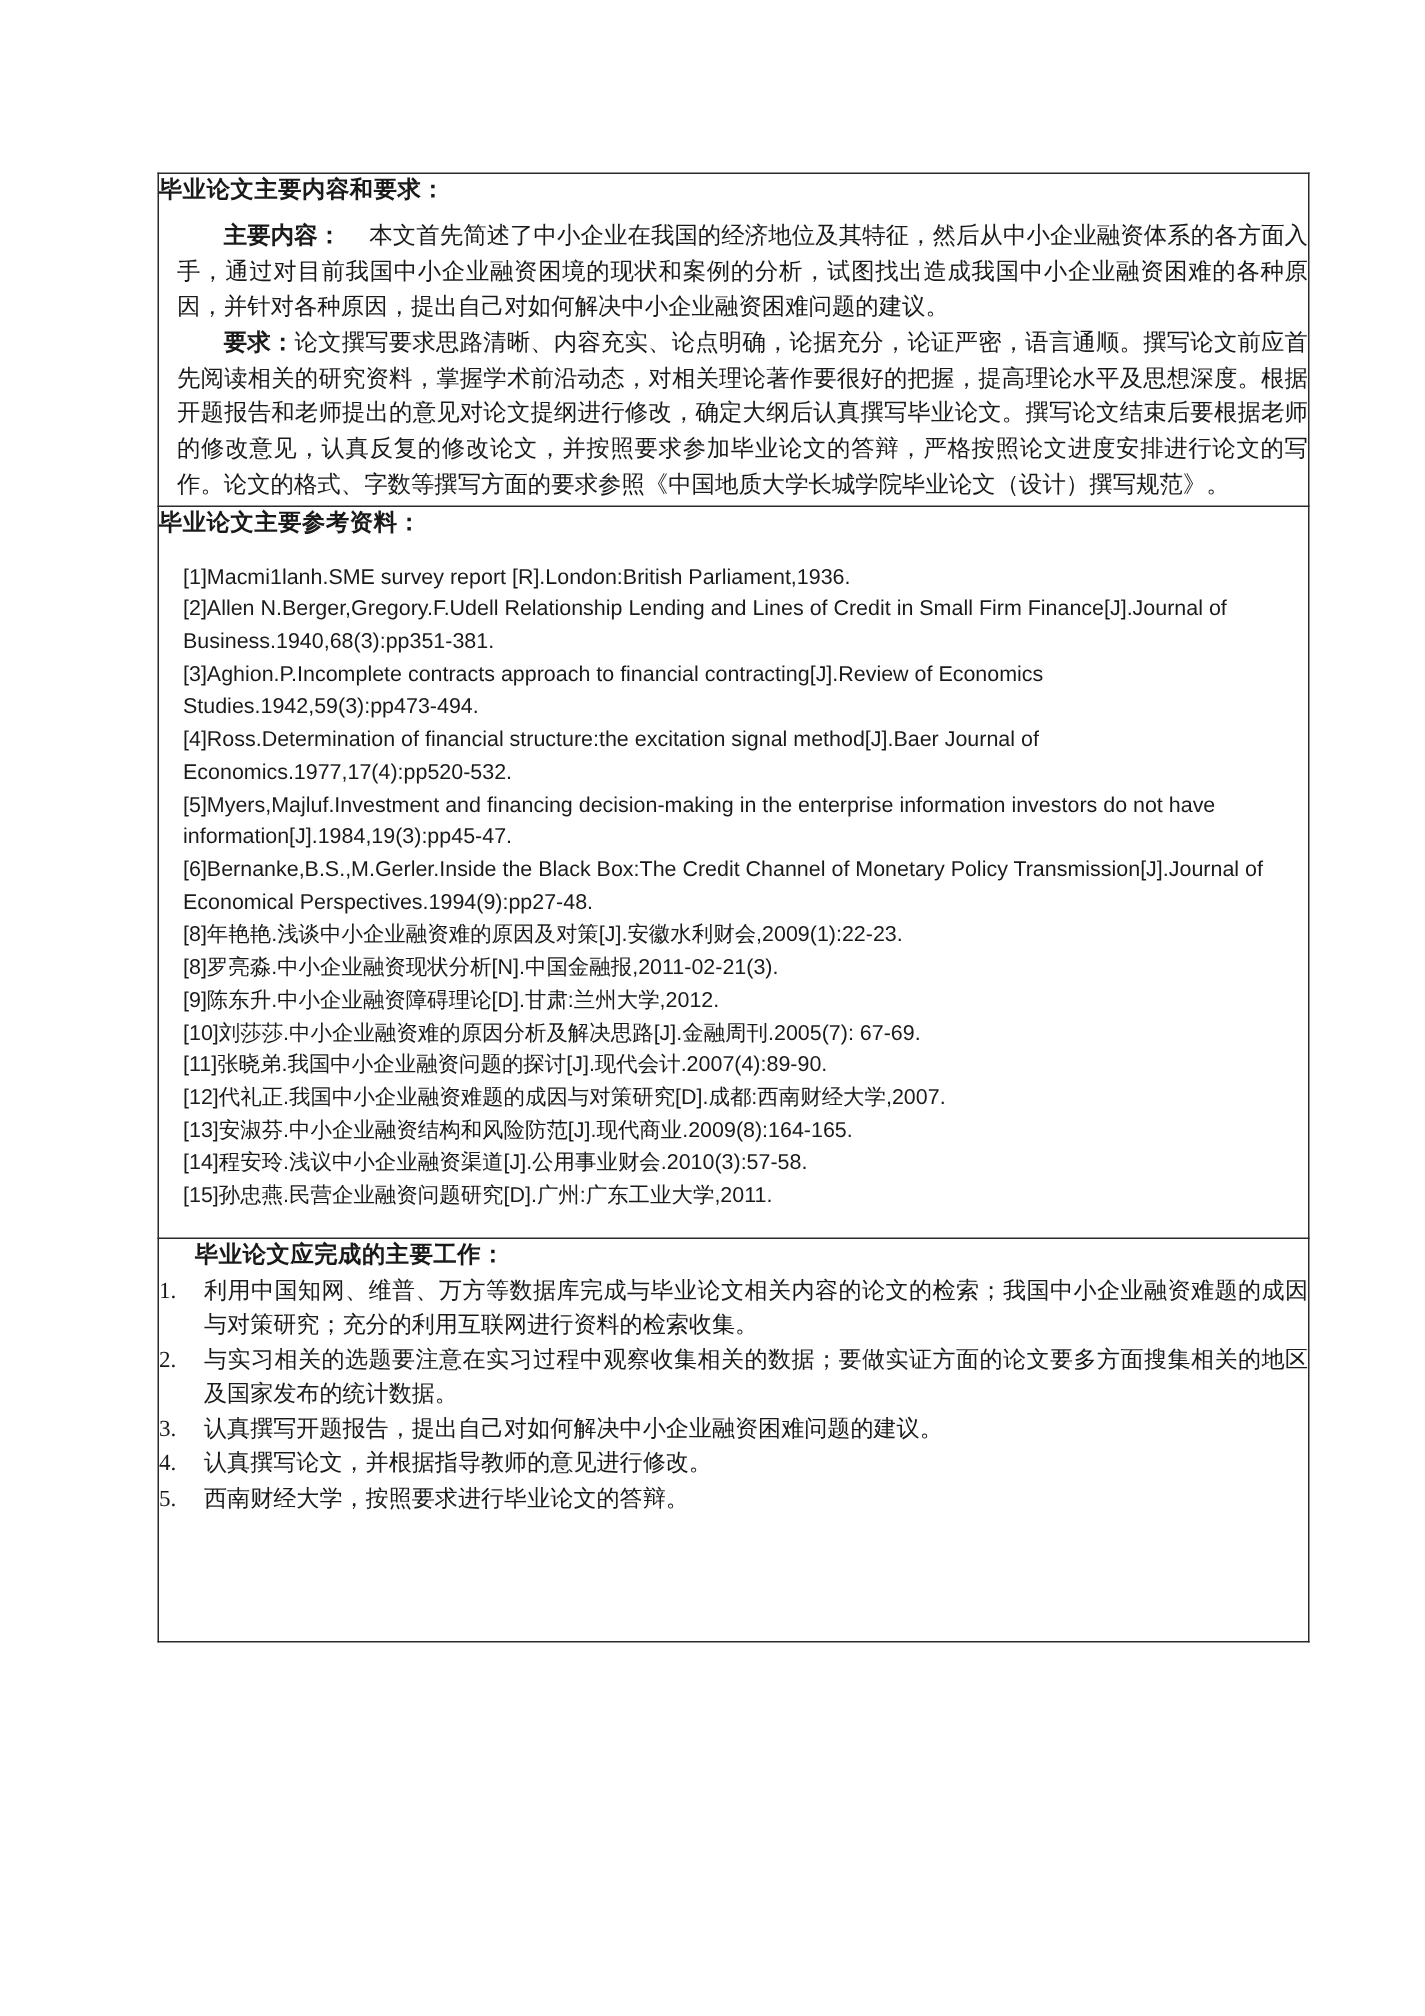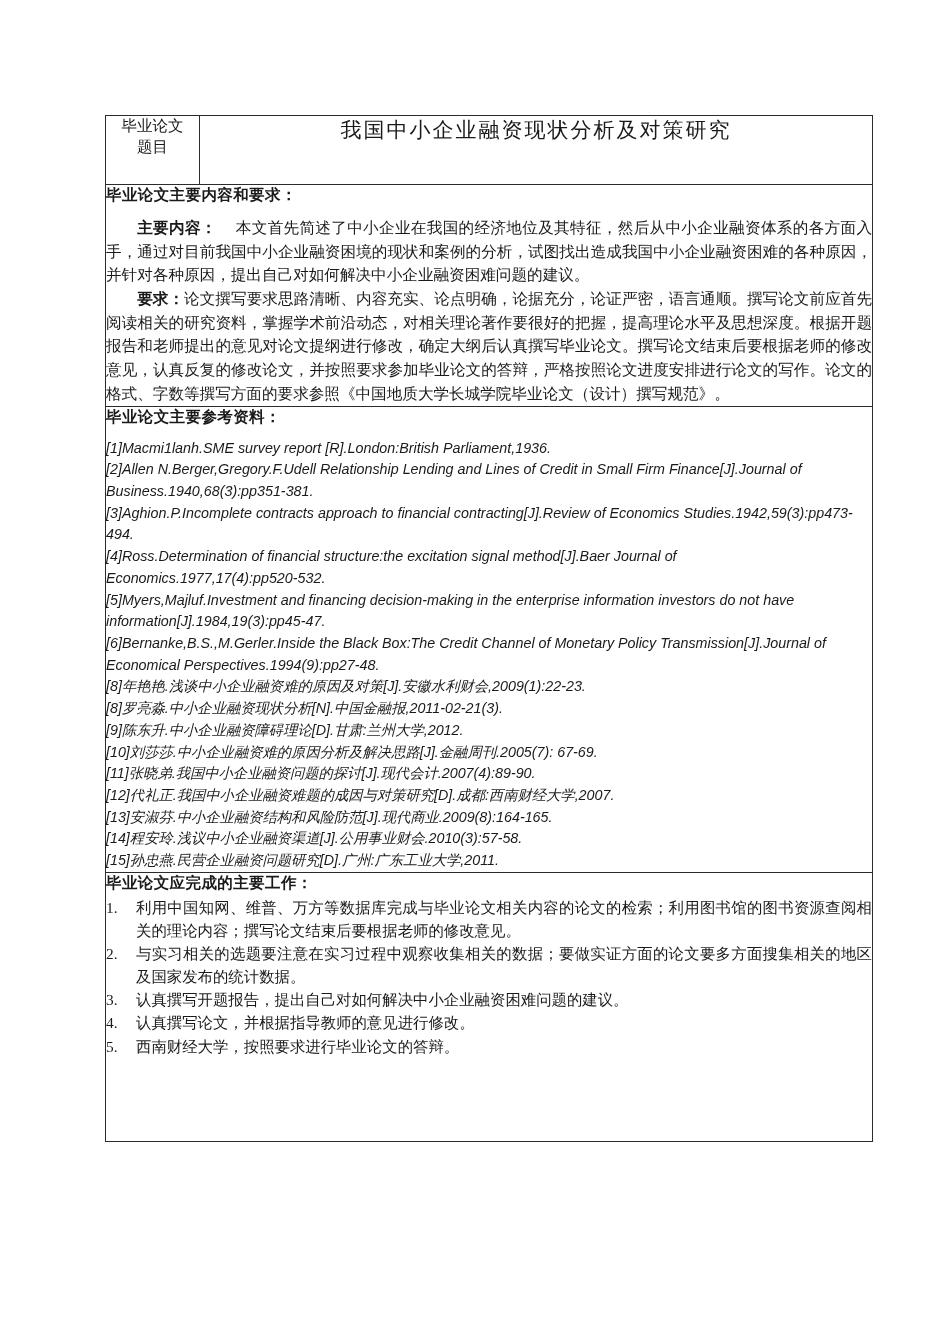--- a/index.html
+++ b/index.html
@@ -65,42 +65,41 @@
     padding: 10px 8px 10px 10px;
   }
 
   .section-heading {
     font-weight: bold;
     font-size: 15.5px;
     font-family: Liberation Sans, sans-serif;
     letter-spacing: 0.4px;
     margin: 0 0 10px 0;
   }
-  .section-heading.tight { margin-bottom: 2px; }
+  .section-heading.tight { margin-bottom: 2px; margin-left: 24px; }
 
   .para {
     font-size: 15.6px;
     line-height: 1.52;
     text-align: justify;
     text-justify: inter-ideograph;
-    margin: 0 0 0 0;
+    margin: 0 0 0 12px;
     text-indent: 2em;
-    font-family: Liberation Serif, serif;
+    font-family: Liberation Mono, monospace;
   }
   .para .lead {
     font-weight: bold;
   }
   .para .lead-gap { display: inline-block; width: 1.2em; }
 
   
   .ref-list {
     list-style: none;
-    margin: 0;
-    padding: 0;
-    font-style: italic;
+    margin: 16px;
+    padding: 0;
   }
   .ref-list li {
     font-family: "Liberation Sans", "DejaVu Sans", sans-serif;
     font-size: 14.3px;
     line-height: 1.52;
     word-break: break-word;
     margin: 0;
     padding: 0;
   }
 
@@ -137,27 +136,20 @@
 
 <div class="page">
 
   <table class="form-table">
     <colgroup>
       <col style="width:94px">
       <col>
     </colgroup>
     <tbody>
 
-      <tr>
-        <td class="title-label-cell">
-          <span class="l1">毕业论文</span>
-          <span class="l2">题目</span>
-        </td>
-        <td class="title-value-cell">我国中小企业融资现状分析及对策研究</td>
-      </tr>
 
       <tr>
         <td class="section-cell content-cell" colspan="2">
           <div class="section-heading">毕业论文主要内容和要求：</div>
           <p class="para">
             <span class="lead">主要内容：</span><span class="lead-gap"></span><span>本文首先简述了中小企业在我国的经济地位及其特征，然后从中小企业融资体系的各方面入手，通过对目前我国中小企业融资困境的现状和案例的分析，试图找出造成我国中小企业融资困难的各种原因，并针对各种原因，提出自己对如何解决中小企业融资困难问题的建议。</span>
           </p>
           <p class="para">
             <span class="lead">要求：</span><span>论文撰写要求思路清晰、内容充实、论点明确，论据充分，论证严密，语言通顺。撰写论文前应首先阅读相关的研究资料，掌握学术前沿动态，对相关理论著作要很好的把握，提高理论水平及思想深度。根据开题报告和老师提出的意见对论文提纲进行修改，确定大纲后认真撰写毕业论文。撰写论文结束后要根据老师的修改意见，认真反复的修改论文，并按照要求参加毕业论文的答辩，严格按照论文进度安排进行论文的写作。论文的格式、字数等撰写方面的要求参照《中国地质大学长城学院毕业论文（设计）撰写规范》。</span>
           </p>
@@ -186,21 +178,21 @@
           </ul>
         </td>
       </tr>
 
       <tr>
         <td class="section-cell tasks-cell" colspan="2">
           <div class="section-heading tight">毕业论文应完成的主要工作：</div>
           <ol class="task-list">
             <li>
               <span class="num">1.</span>
-              <span class="txt">利用中国知网、维普、万方等数据库完成与毕业论文相关内容的论文的检索；利用图书馆的图书资源查阅相关的理论内容；撰写论文结束后要根据老师的修改意见。</span>
+              <span class="txt">利用中国知网、维普、万方等数据库完成与毕业论文相关内容的论文的检索；我国中小企业融资难题的成因与对策研究；充分的利用互联网进行资料的检索收集。</span>
             </li>
             <li>
               <span class="num">2.</span>
               <span class="txt">与实习相关的选题要注意在实习过程中观察收集相关的数据；要做实证方面的论文要多方面搜集相关的地区及国家发布的统计数据。</span>
             </li>
             <li>
               <span class="num">3.</span>
               <span class="txt">认真撰写开题报告，提出自己对如何解决中小企业融资困难问题的建议。</span>
             </li>
             <li>

